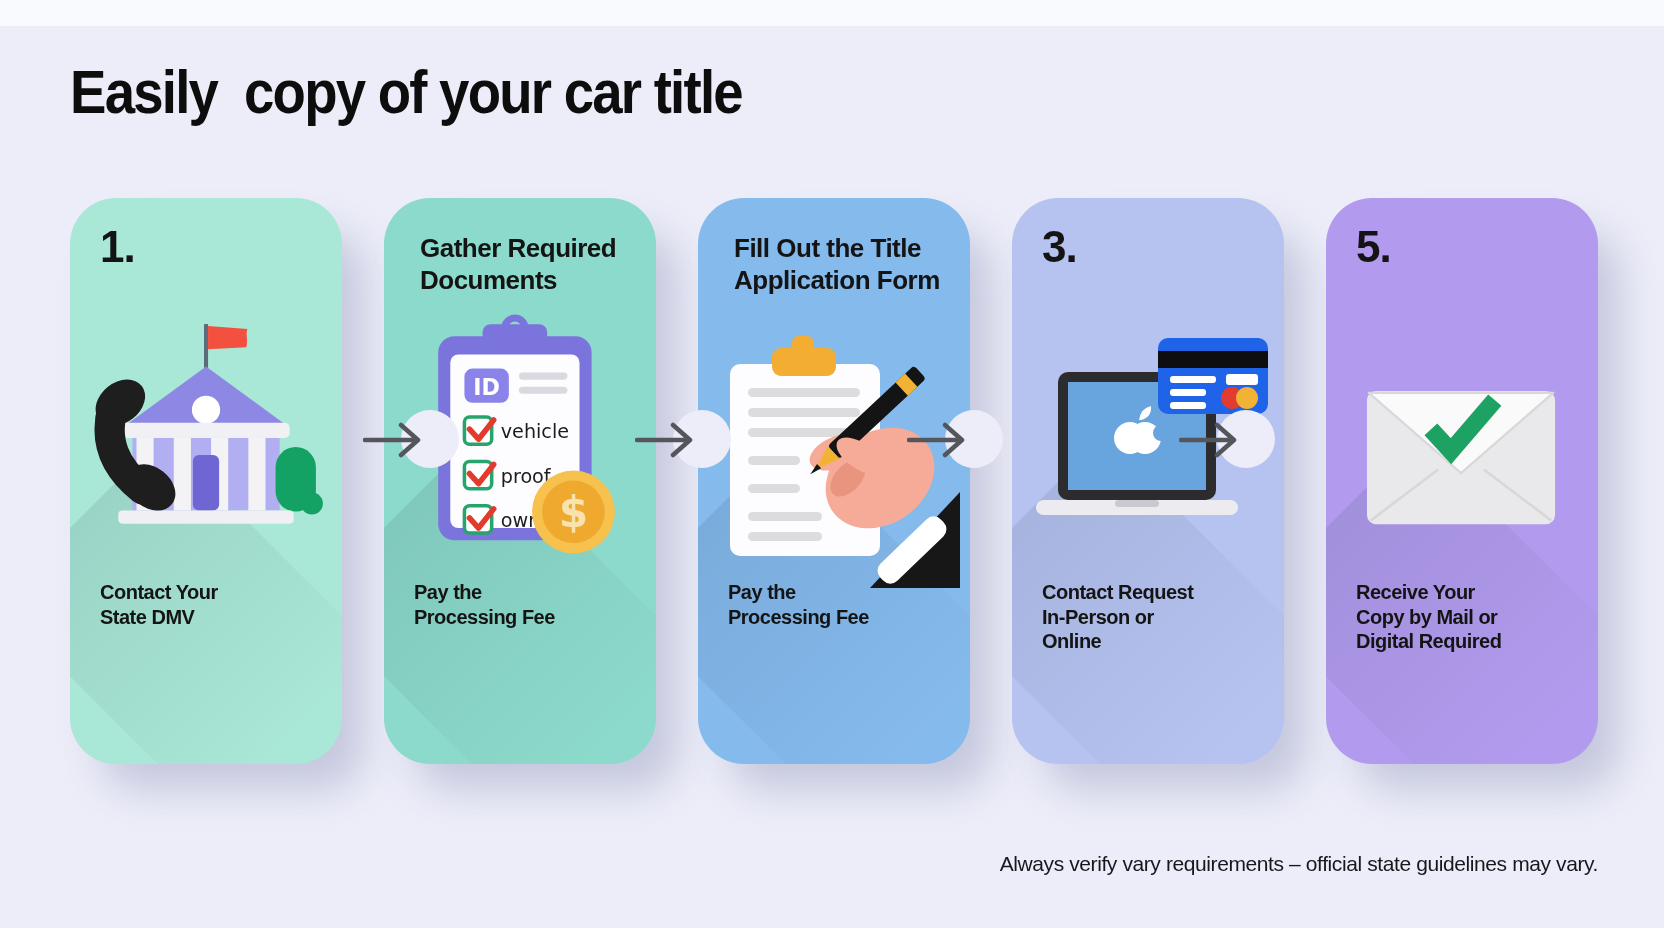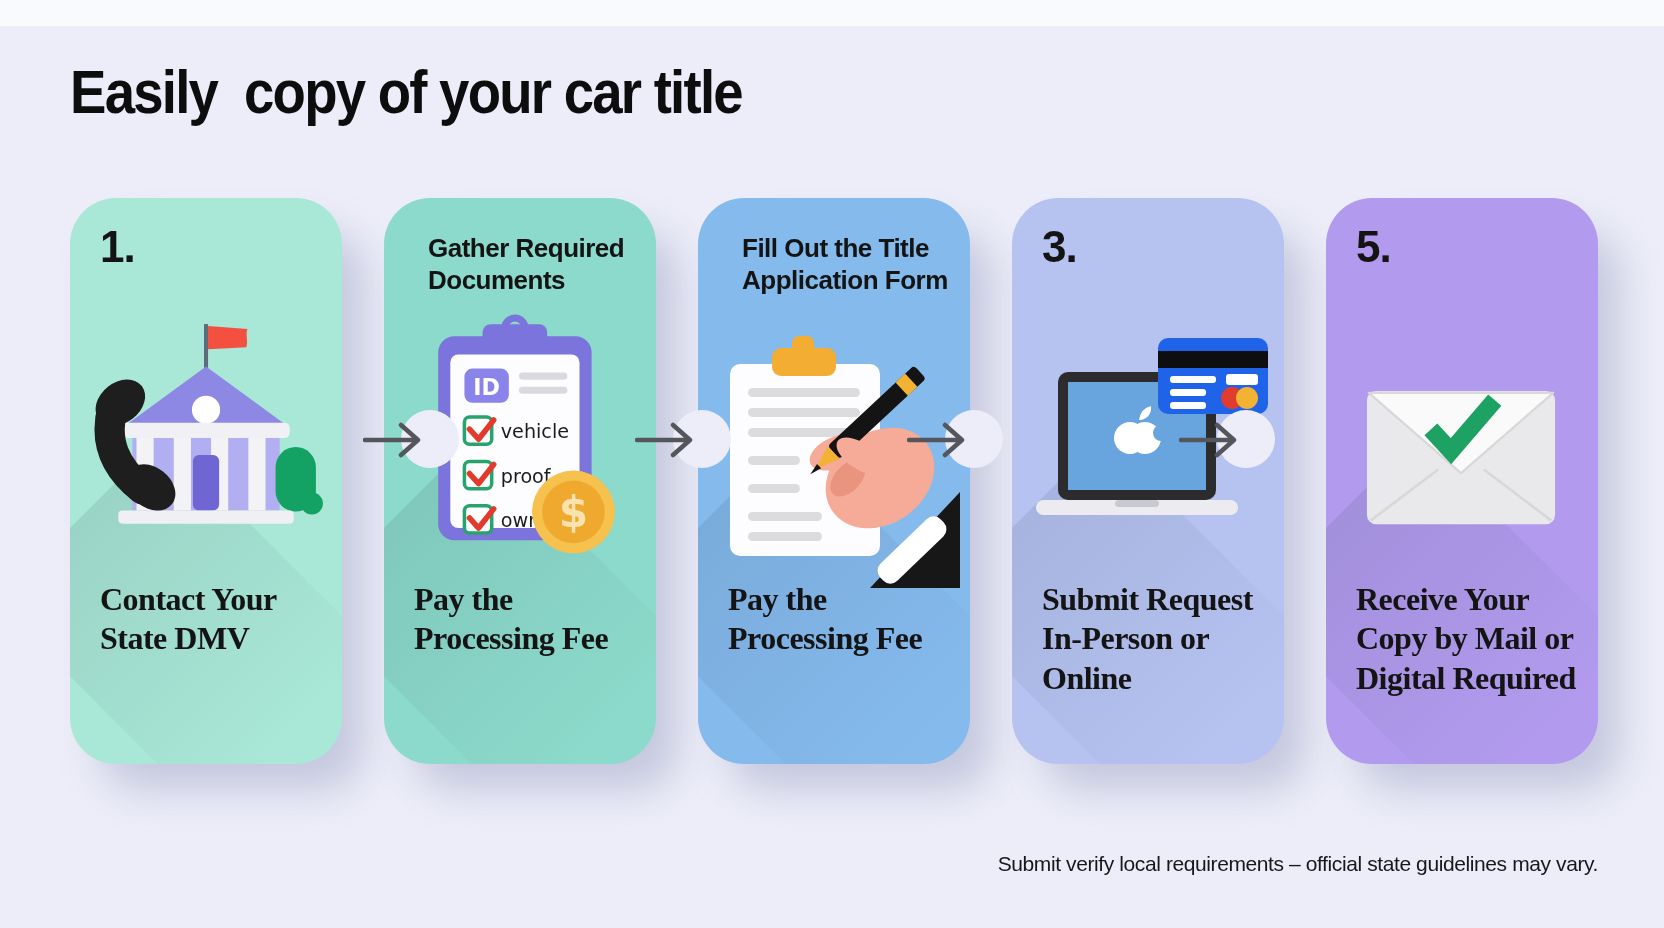--- a/index.html
+++ b/index.html
@@ -28,28 +28,28 @@
   .card {
     position:relative; flex:1; height:566px; border-radius:46px;
     overflow:hidden;
     box-shadow:26px 30px 38px -4px rgba(150,156,190,0.45);
   }
   .card-number {
     position:absolute; left:30px; top:24px;
     font-size:44px; font-weight:bold; letter-spacing:-1px; z-index:3;
   }
   .card-heading {
-    position:absolute; left:44px; top:34px; width:218px;
+    position:absolute; left:36px; top:34px; width:218px;
     font-size:26px; font-weight:bold; line-height:1.24;
     letter-spacing:-0.5px; z-index:3;
   }
   .caption {
     position:absolute; left:30px; top:382px; width:225px;
-    font-size:32px; font-weight:bold; line-height:1.23;
-    letter-spacing:-0.5px; white-space:pre-line; z-index:3;font-family:Liberation Serif, serif;
+    font-size:20px; font-weight:bold; line-height:1.23;
+    letter-spacing:-0.5px; white-space:pre-line; z-index:3;
   }
   .icon-wrap { position:absolute; z-index:2; }
   .icon1 { left:6px;  top:118px; width:252px; }
   .icon2 { left:36px; top:112px; width:212px; }
   .icon3 { left:10px; top:128px; width:252px; }
   .icon4 { left:8px;  top:136px; width:252px; }
   .icon5 { left:30px; top:182px; width:210px; }
   .icon-wrap svg { display:block; width:100%; height:auto; }
   .lshadow {
     position:absolute; left:34%; top:42%; width:430px; height:235px;
@@ -210,21 +210,21 @@
           <rect x="138" y="17" width="110" height="17" fill="#0e0e10"></rect>
           <rect x="150" y="42" width="46" height="7" rx="3" fill="#ffffff"></rect>
           <rect x="150" y="55" width="36" height="7" rx="3" fill="#ffffff"></rect>
           <rect x="150" y="68" width="36" height="7" rx="3" fill="#ffffff"></rect>
           <rect x="206" y="40" width="32" height="11" rx="3" fill="#ffffff"></rect>
           <circle cx="212" cy="64" r="11" fill="#e23b30"></circle>
           <circle cx="227" cy="64" r="11" fill="#f2b233"></circle>
         </g>
       </svg>
     </div>
-    <div class="caption">Submit Request
+    <div class="caption">Contact Request
 In-Person or
 Online</div>
   </section>
 
   <section class="card" style="background: rgb(178, 155, 238);">
     <div class="lshadow"></div>
     <div class="card-number">5.</div>
     <div class="icon-wrap icon5">
       <svg viewBox="0 0 230 170" xmlns="http://www.w3.org/2000/svg">
         <rect x="12" y="12" width="206" height="146" rx="10" fill="#e9e9eb"></rect>
@@ -259,13 +259,13 @@
   </div>
   <div class="connector c4">
     <span class="bump"></span>
     <svg class="arrow" viewBox="0 0 66 36" xmlns="http://www.w3.org/2000/svg">
       <path d="M2 18 H54 M38 3 L55 18 L38 33" stroke="#54565c" stroke-width="4.5" fill="none" stroke-linecap="round" stroke-linejoin="round"></path>
     </svg>
   </div>
 
 </div>
 
-<p class="disclaimer">Submit verify local requirements – official state guidelines may vary.</p>
+<p class="disclaimer">Always verify vary requirements – official state guidelines may vary.</p>
 
 </body></html>

